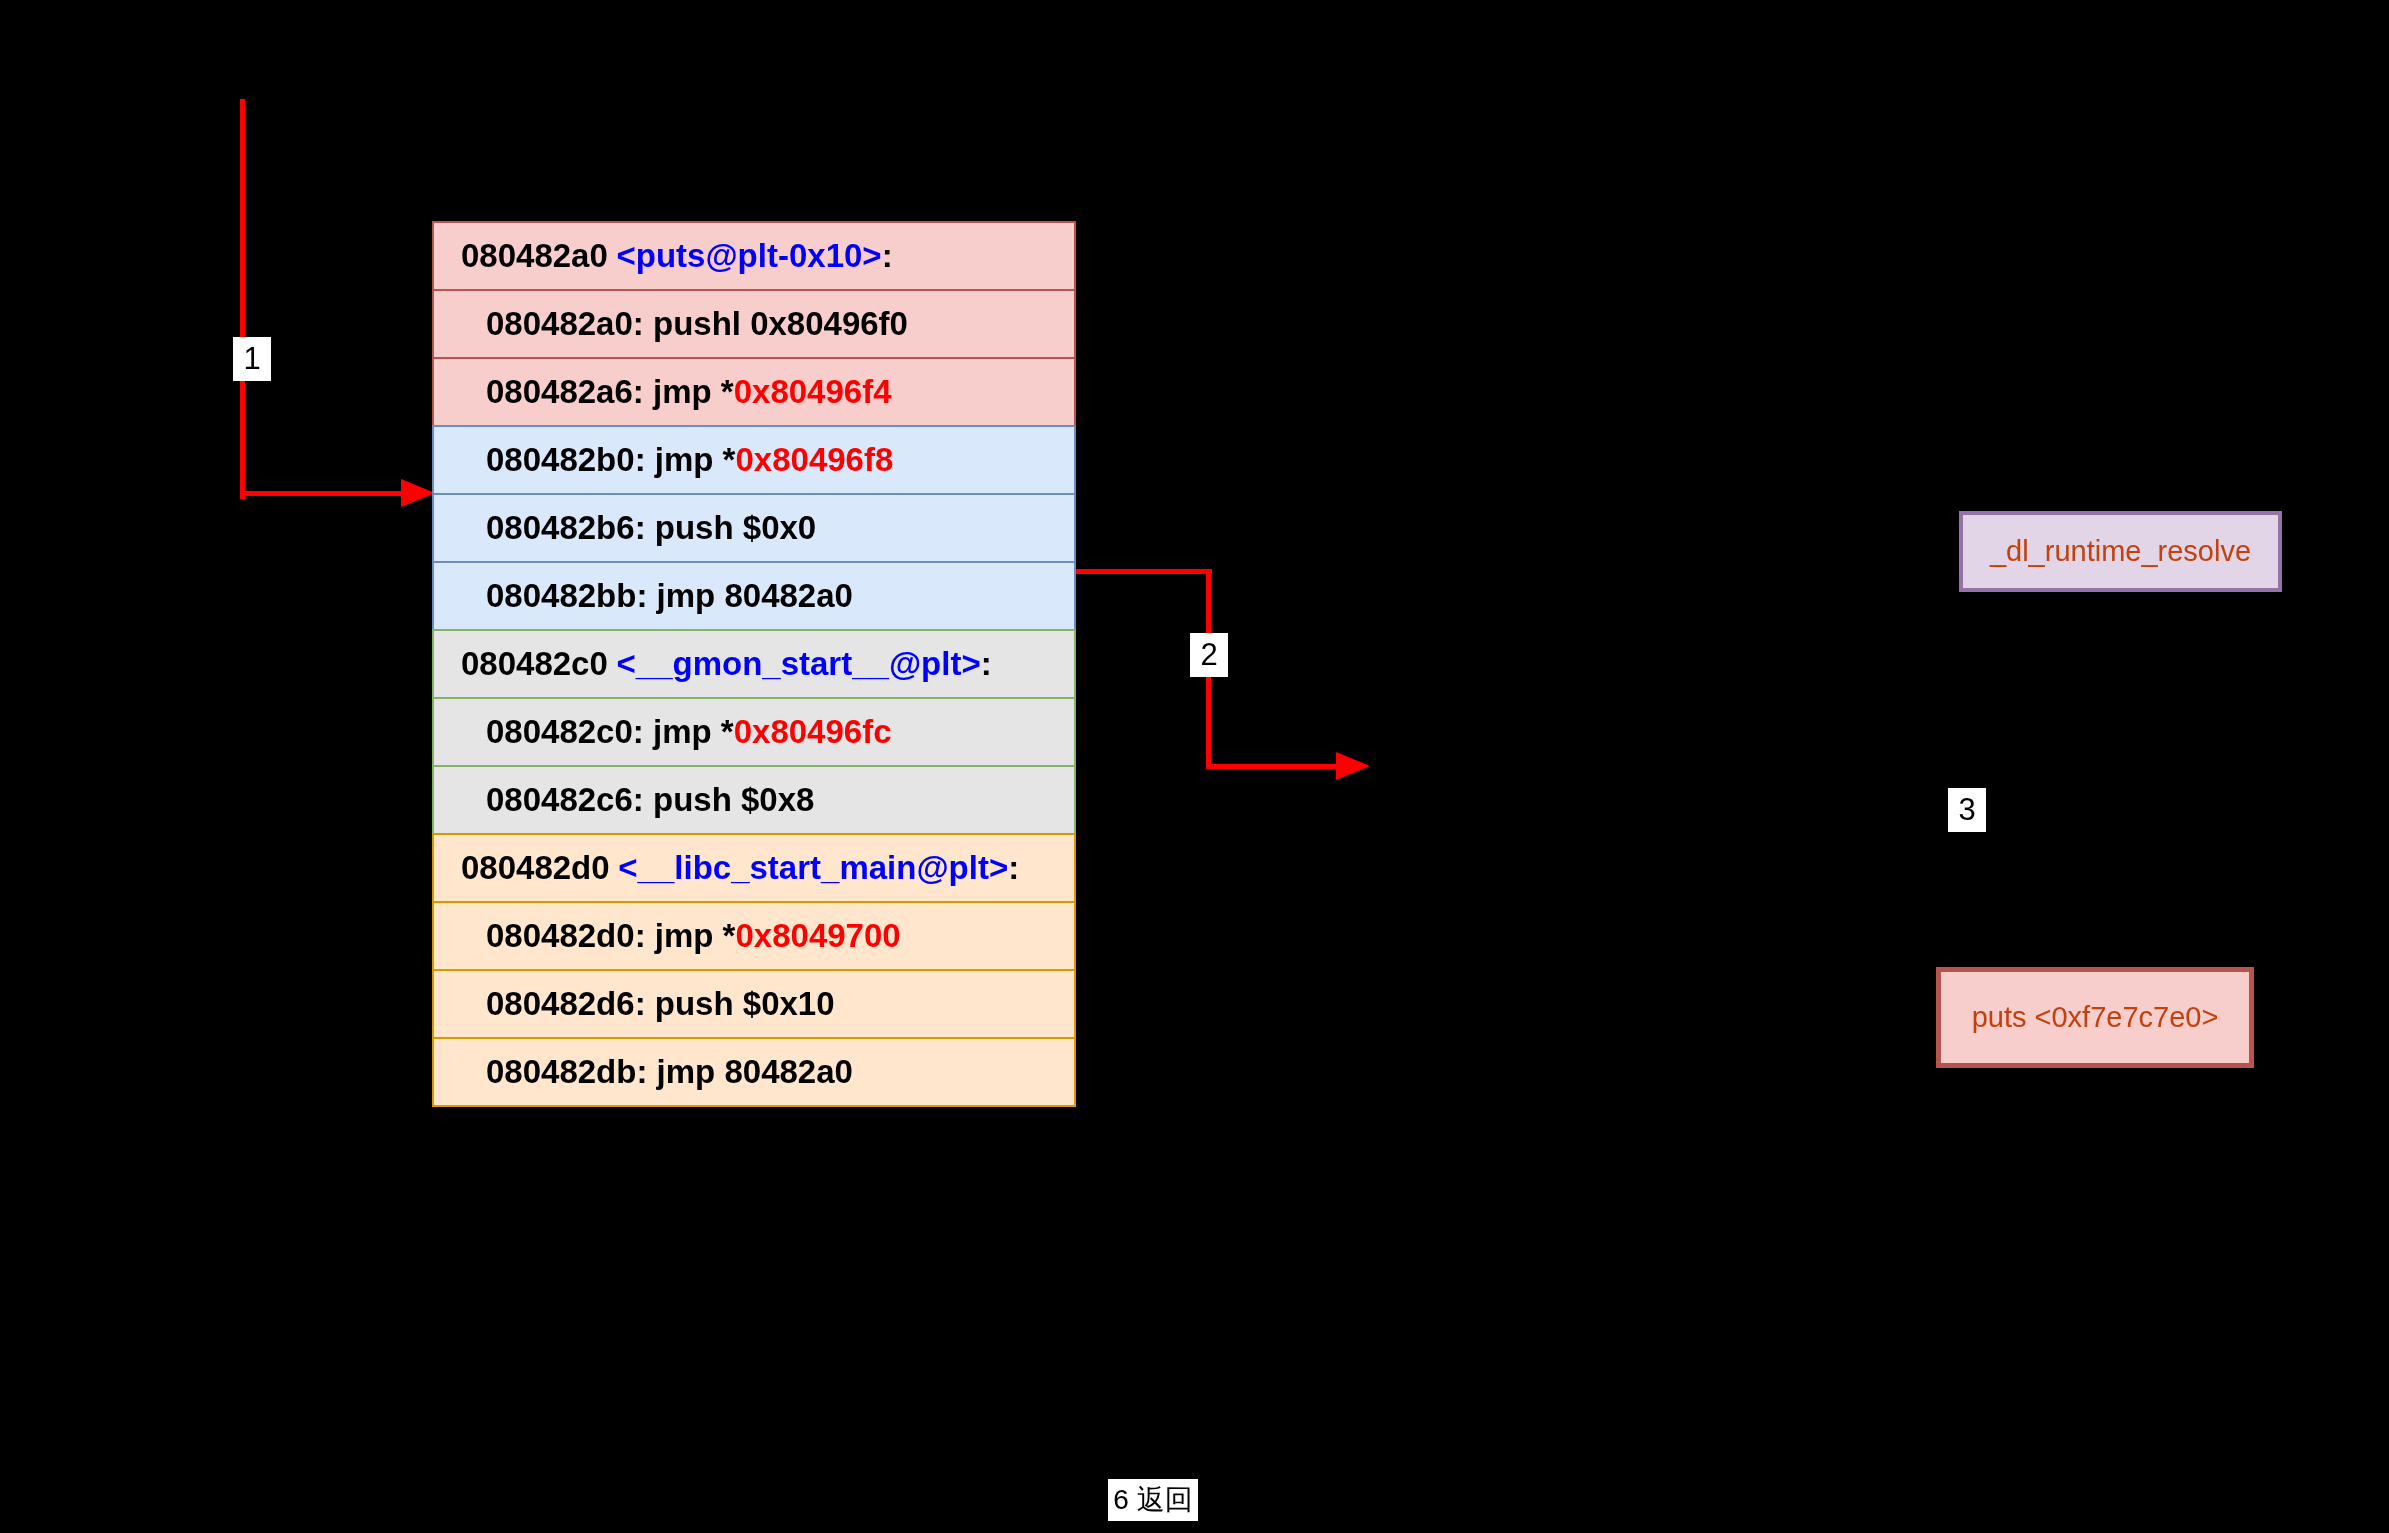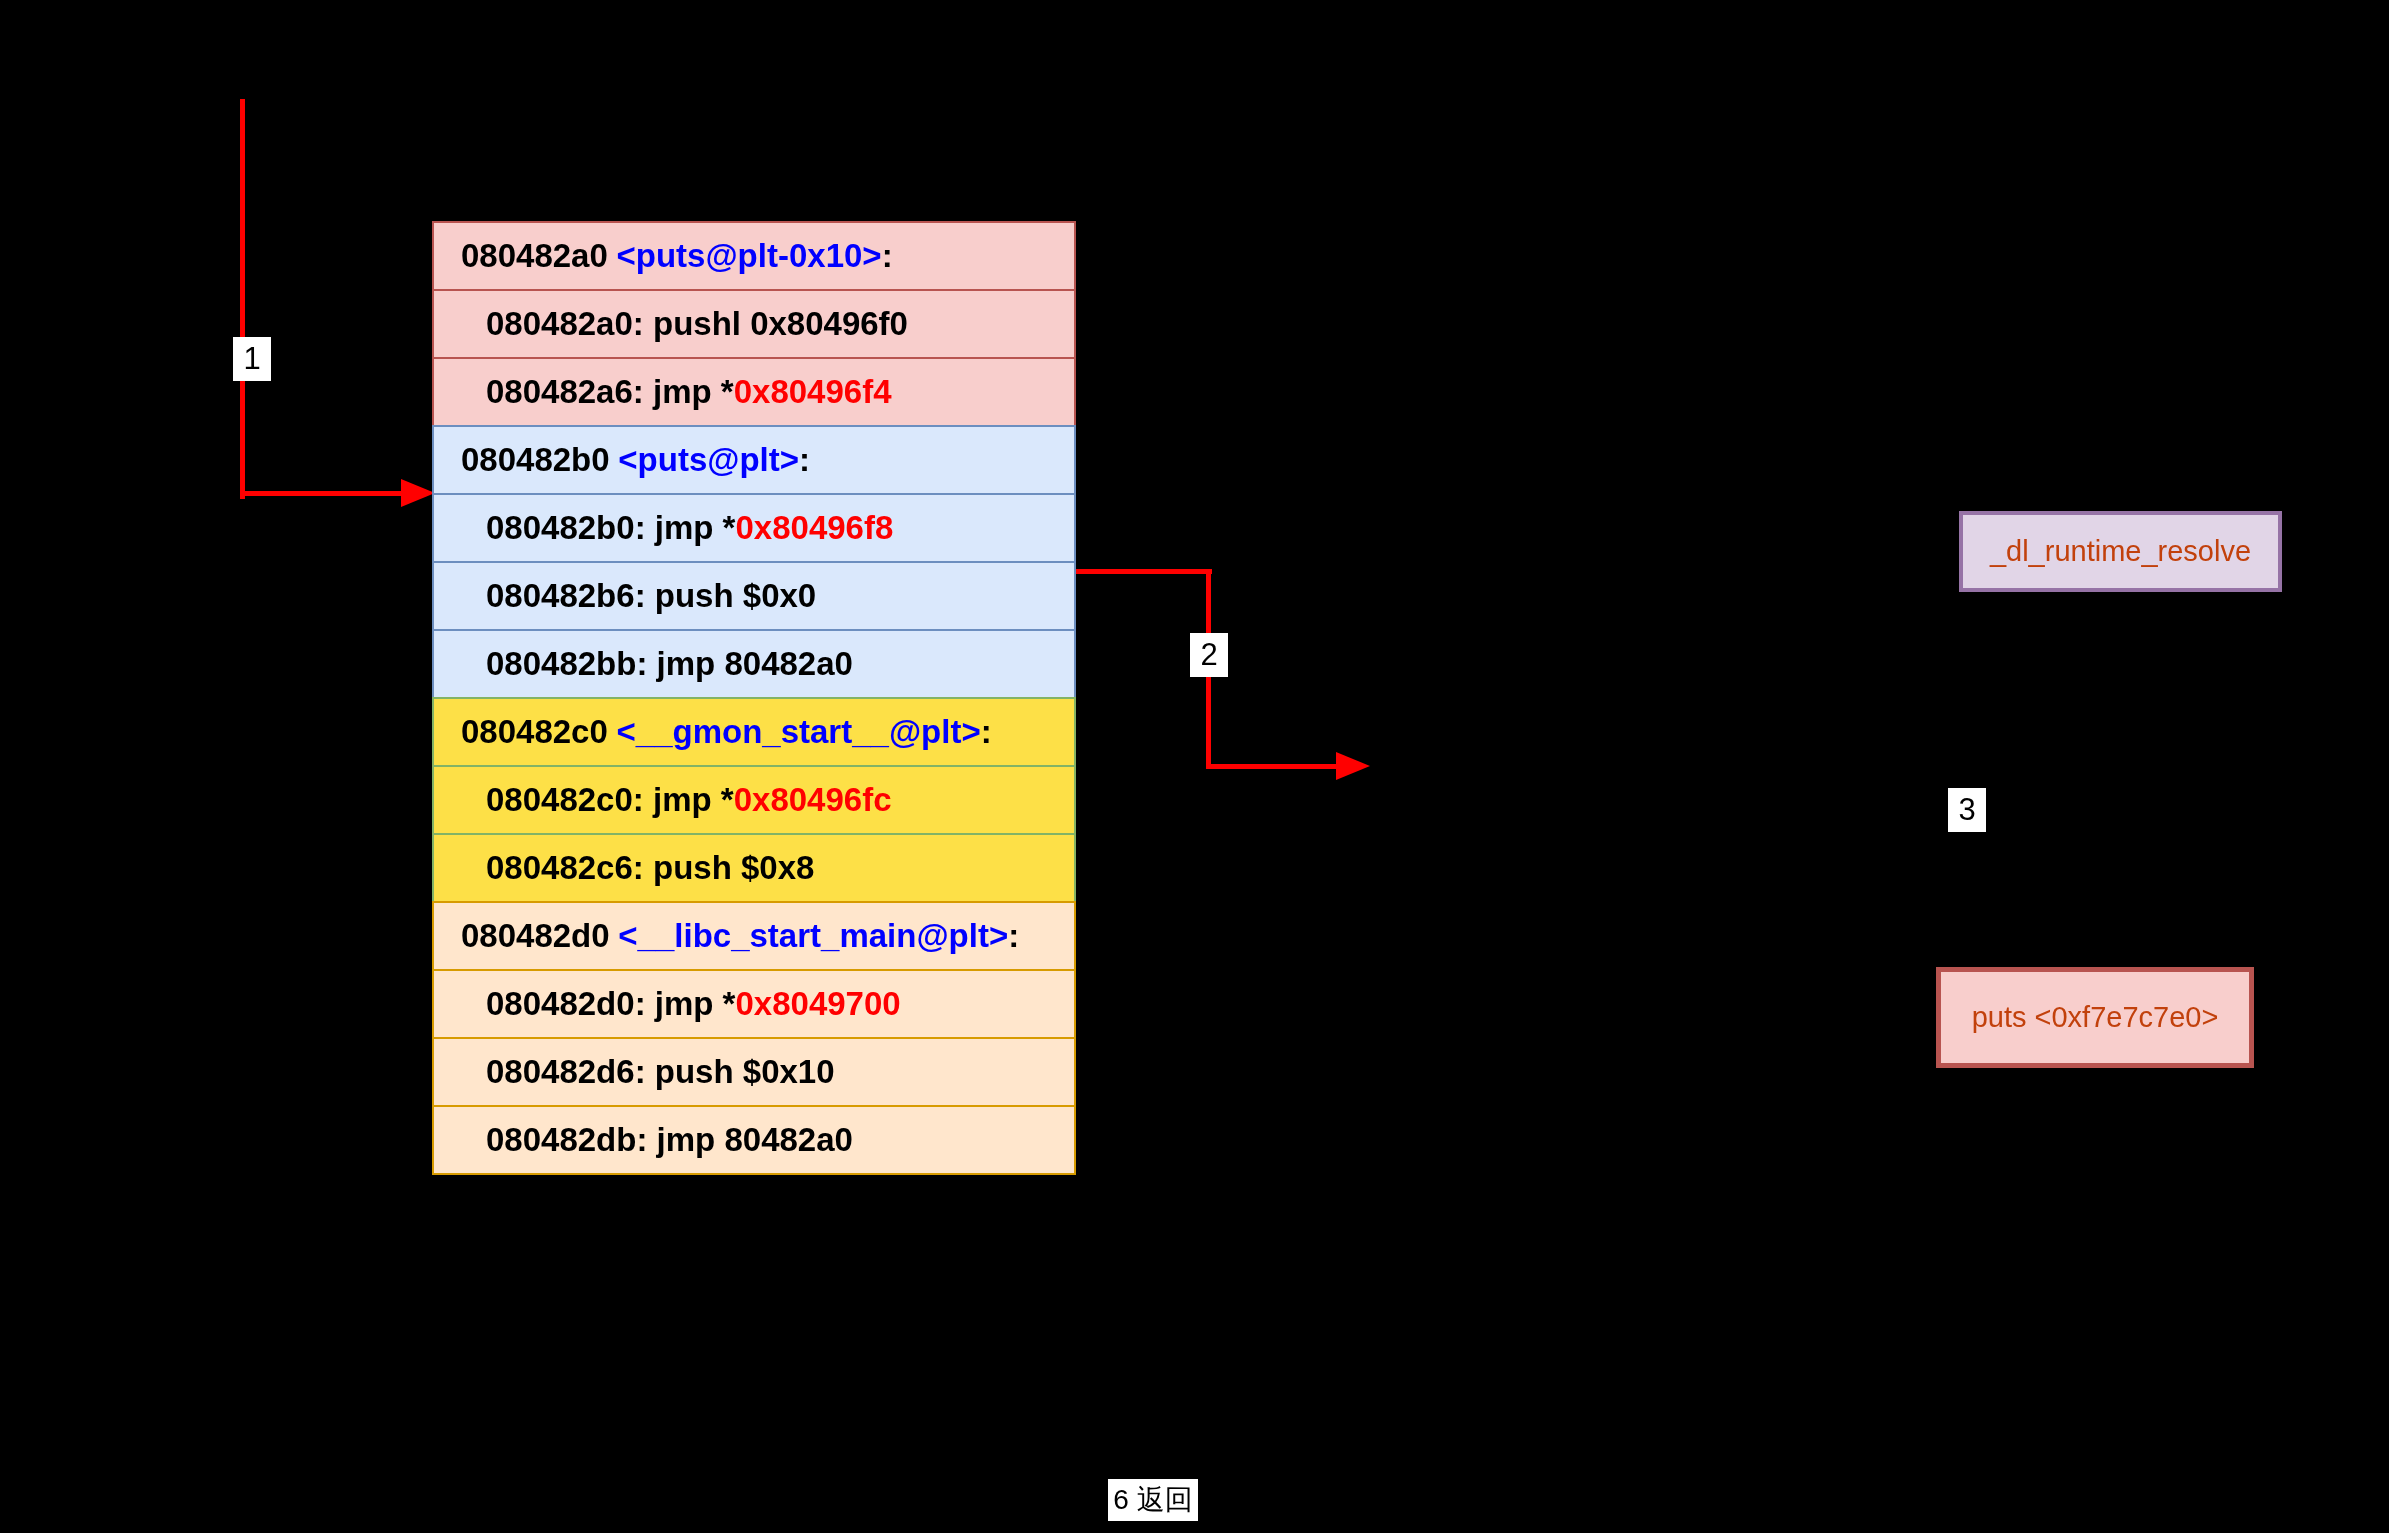--- a/index.html
+++ b/index.html
@@ -13,21 +13,21 @@
   
   #plt-table{position:absolute;left:432px;top:221px;width:644px;}
   .prow{
     position:relative;height:70px;margin-top:-2px;
     display:flex;align-items:center;
     box-sizing:border-box;border:2px solid;font-weight:bold;
   }
   .prow.first{margin-top:0;}
   .gp{background:#f8cecc;border-color:#b85450;}
   .gb{background:#dae8fc;border-color:#6c8ebf;}
-  .gg{background:#fde047;border-color:#82b366;}
+  .gg{background:#e5e5e5;border-color:#82b366;}
   .go{background:#ffe6cc;border-color:#d79b00;}
   .gy{background:#fff2cc;border-color:#d6b656;}
   .gv{background:#e1d5e7;border-color:#9673a6;}
   .hdr{padding-left:27px;font-size:33px;}
   .ins{padding-left:52px;font-size:33px;}
   .line{white-space:pre;color:#000;}
   .sym{color:#0000ff;margin-left:8.7px;}
   .redtxt{color:#ff0000;}
   
   #got-table{position:absolute;left:1370px;top:345px;width:303px;}
@@ -89,23 +89,20 @@
     <div class="prow first gp hdr">
         <span class="line"><span>080482a0</span><span class="sym">&lt;puts@plt-0x10&gt;</span><span>:</span></span>
       </div>
     <div class="prow gp ins">
         <span class="line"><span>080482a0: pushl 0x80496f0</span></span>
       </div>
     <div class="prow gp ins">
         <span class="line"><span>080482a6: jmp *</span><span class="redtxt">0x80496f4</span></span>
       </div>
 
-    <div class="prow gb hdr">
-        <span class="line"><span>080482b0</span><span class="sym">&lt;puts@plt&gt;</span><span>:</span></span>
-      </div>
     <div class="prow gb ins">
         <span class="line"><span>080482b0: jmp *</span><span class="redtxt">0x80496f8</span></span>
       </div>
     <div class="prow gb ins">
         <span class="line"><span>080482b6: push $0x0</span></span>
       </div>
     <div class="prow gb ins">
         <span class="line"><span>080482bb: jmp 80482a0</span></span>
       </div>
 

